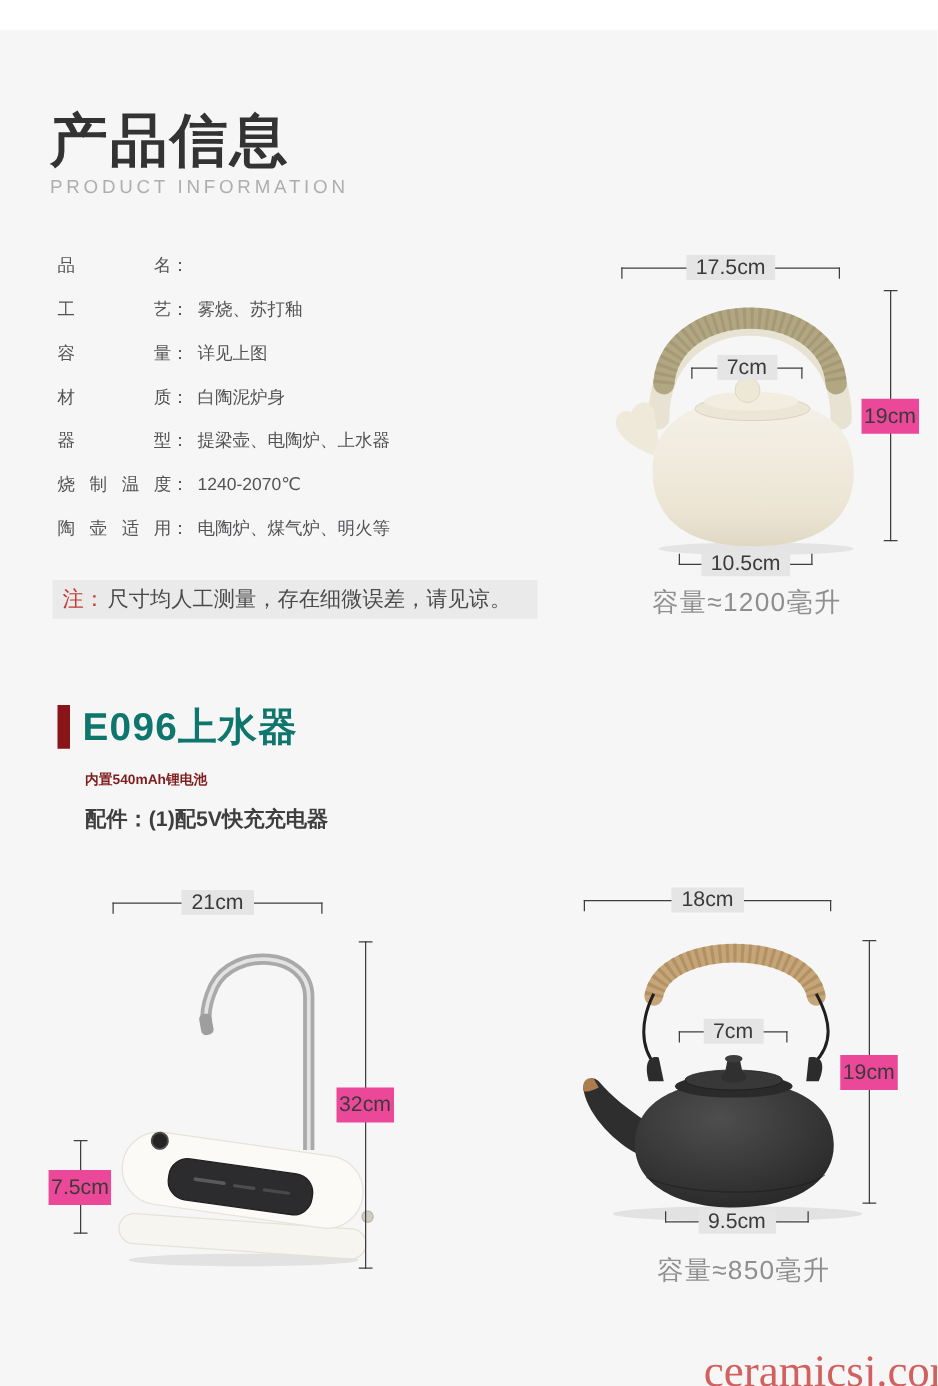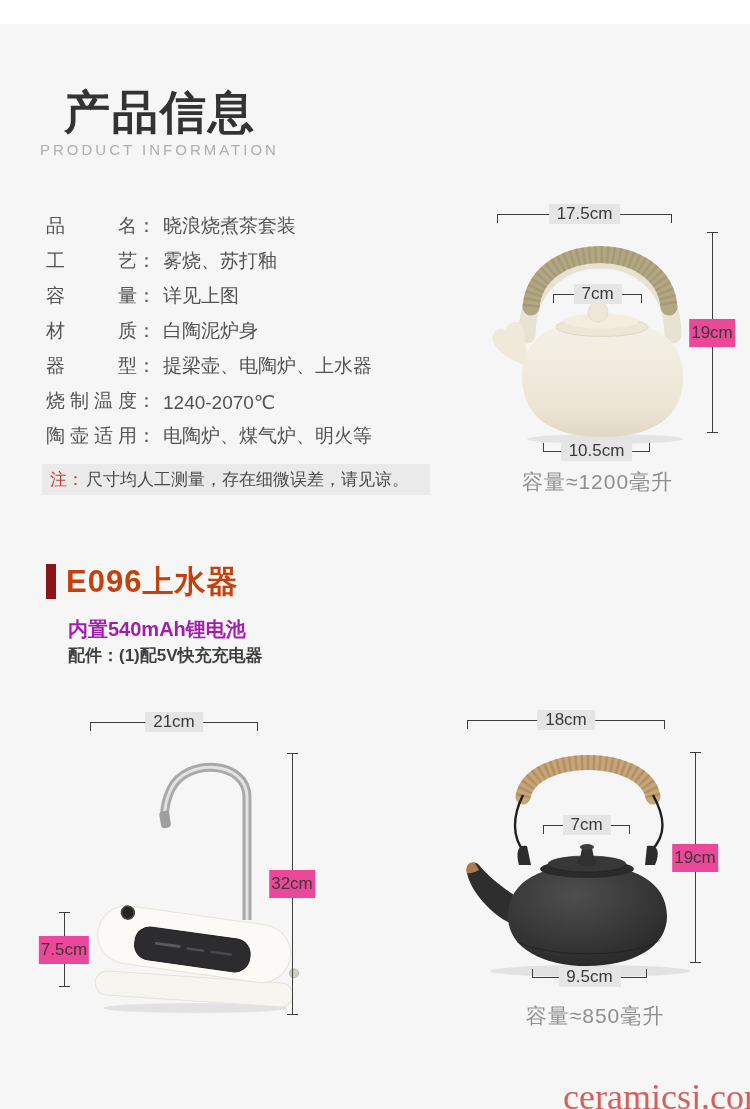--- a/index.html
+++ b/index.html
@@ -4,37 +4,37 @@
 <style>
   html,body{margin:0;padding:0;}
   #stage{
     position:relative;width:750px;height:1109px;background:#ffffff;overflow:hidden;
     font-family:"Liberation Sans","DejaVu Sans",sans-serif;
   }
   .bg{position:absolute;left:0;top:24px;right:0;bottom:0;background:#f6f6f6;}
 
   
   .title-block{position:absolute;left:40px;top:86px;}
-  .title{font-size:46px;font-weight:900;color:#333;letter-spacing:2px;line-height:52px;margin-left:24px;}
+  .title{font-size:46px;font-weight:900;color:#333;letter-spacing:2px;line-height:52px;}
   .subtitle{margin-top:3px;font-size:15px;color:#aeaeae;letter-spacing:3px;}
 
   
   .info-list{position:absolute;left:46px;top:204px;}
-  .info-row{height:35px;display:flex;align-items:flex-end;font-size:19px;color:#535356;}
+  .info-row{height:35px;display:flex;align-items:flex-start;font-size:14px;color:#535356;}
   .info-label{display:inline-block;width:91px;text-align:justify;text-align-last:justify;}
   .info-value{margin-left:7px;white-space:nowrap;}
   .note{position:absolute;left:42px;top:464px;width:388px;height:31px;background:#eaeaea;
         display:flex;align-items:center;padding-left:8px;box-sizing:border-box;
         font-size:17px;color:#4a4a4a;white-space:nowrap;}
   .note-prefix{color:#c23b33;margin-right:2px;}
 
   
   .sec2-bar{position:absolute;left:46px;top:564px;width:10px;height:35px;background:#8a1518;}
-  .sec2-title{position:absolute;left:66px;top:561px;font-size:31px;font-weight:800;color:#c2410c;letter-spacing:1px;}
-  .sec2-line1{position:absolute;left:68px;top:616px;font-size:20px;font-weight:700;color:#a21caf;}
+  .sec2-title{position:absolute;left:66px;top:561px;font-size:31px;font-weight:800;color:#0f766e;letter-spacing:1px;}
+  .sec2-line1{position:absolute;left:68px;top:616px;font-size:11px;font-weight:700;color:#7f1d1d;}
   .sec2-line2{position:absolute;left:68px;top:644px;font-size:17px;font-weight:700;color:#3e3e3e;}
 
   
   .fig{position:absolute;}
   #fig-white{left:480px;top:195px;width:262px;height:310px;}
   #fig-pump{left:30px;top:700px;width:305px;height:330px;}
   #fig-black{left:440px;top:700px;width:305px;height:335px;}
   .fig svg{position:absolute;}
 
   
@@ -72,21 +72,20 @@
 
   <div class="title-block">
     <div class="title">产品信息</div>
     <div class="subtitle">PRODUCT INFORMATION</div>
   </div>
 
   <div class="info-list">
     <div class="info-row">
       <span class="info-label">品名</span>
         <span>：</span>
-      <span class="info-value">晓浪烧煮茶套装</span>
     </div>
     <div class="info-row">
       <span class="info-label">工艺</span>
         <span>：</span>
       <span class="info-value">雾烧、苏打釉</span>
     </div>
     <div class="info-row">
       <span class="info-label">容量</span>
         <span>：</span>
       <span class="info-value">详见上图</span>

